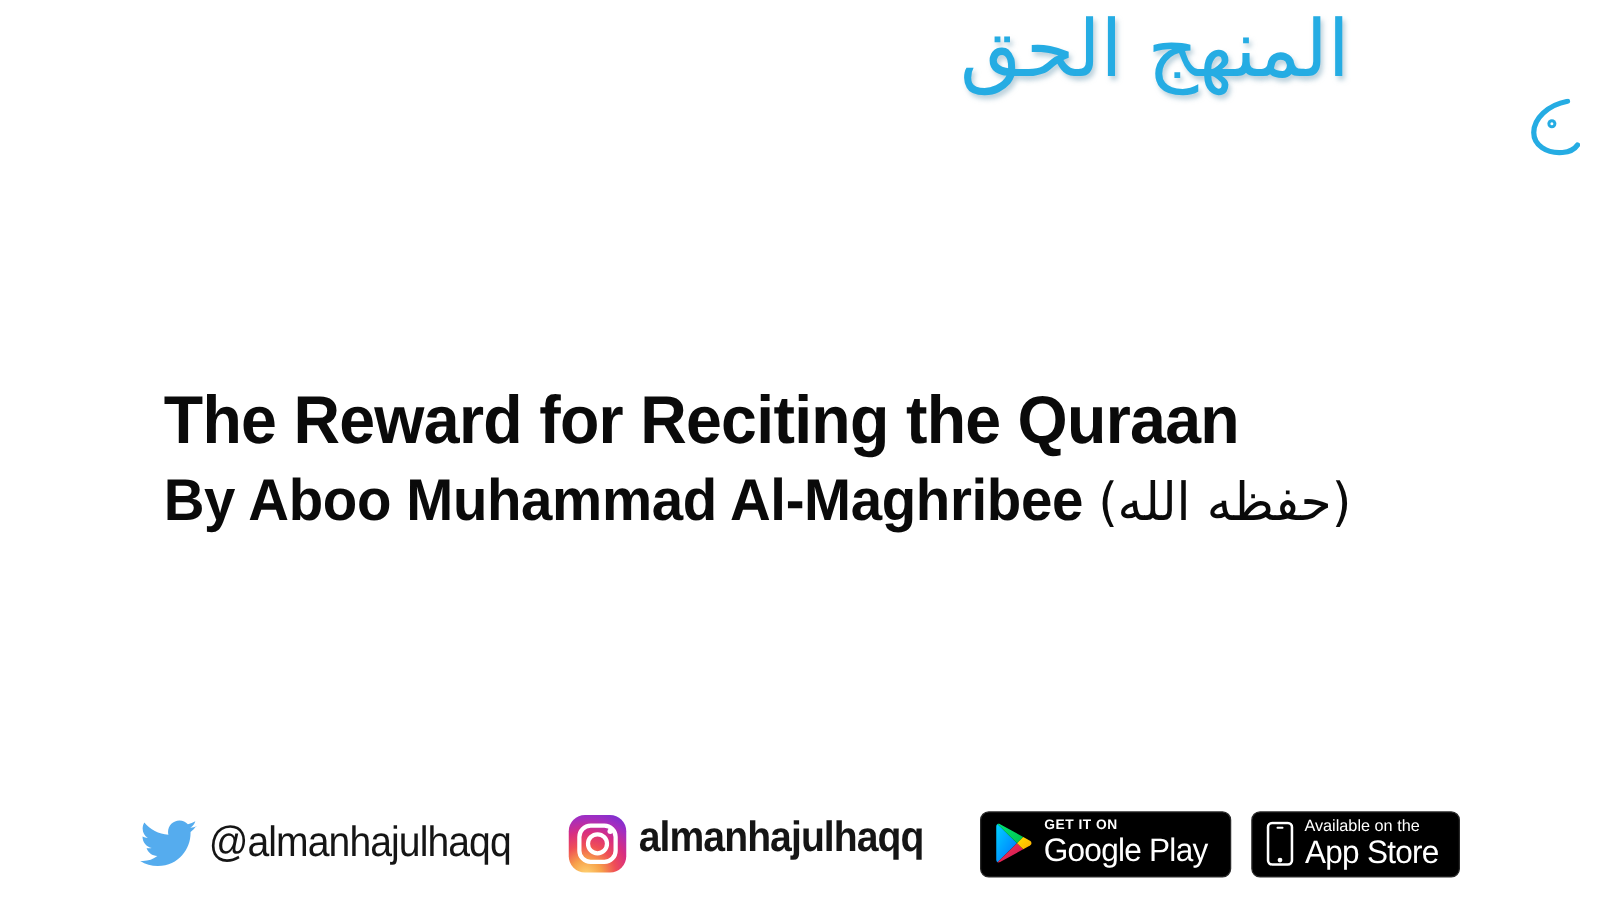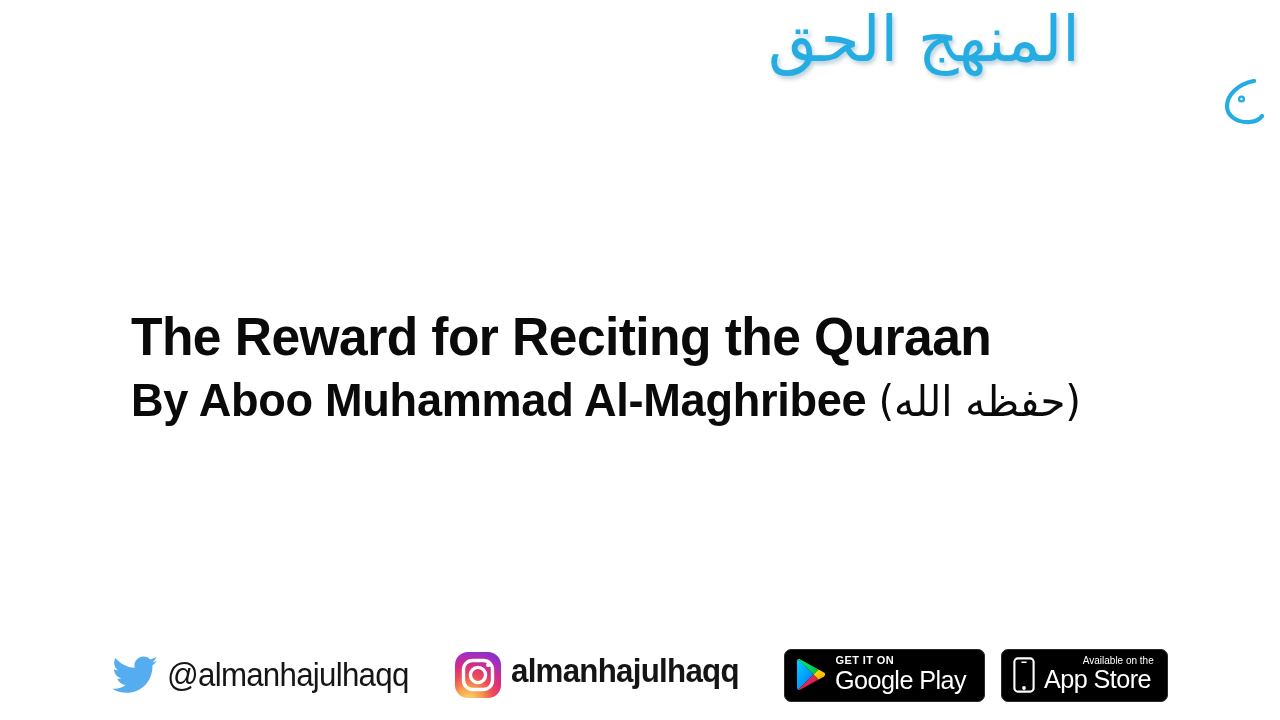--- a/index.html
+++ b/index.html
@@ -146,21 +146,21 @@
   .badge-lines { display: flex; flex-direction: column; justify-content: center; }
   .badge-top {
     font-family: "Liberation Sans", sans-serif;
     color: #ffffff;
     font-size: 11px;
     line-height: 1.05;
     letter-spacing: 0.4px;
     font-weight: bold;
     white-space: nowrap;
   }
-  .badge-top.thin { font-weight: normal; font-size: 10px; letter-spacing: 0px; text-align: right; }
+  .badge-top.thin { font-weight: normal; font-size: 13px; letter-spacing: 0px; }
   .badge-main {
     font-family: "Liberation Sans", sans-serif;
     color: #ffffff;
     font-size: 26px;
     line-height: 1.02;
     letter-spacing: -0.6px;
     white-space: nowrap;
     transform: scaleX(0.97);
     transform-origin: left center;
   }

